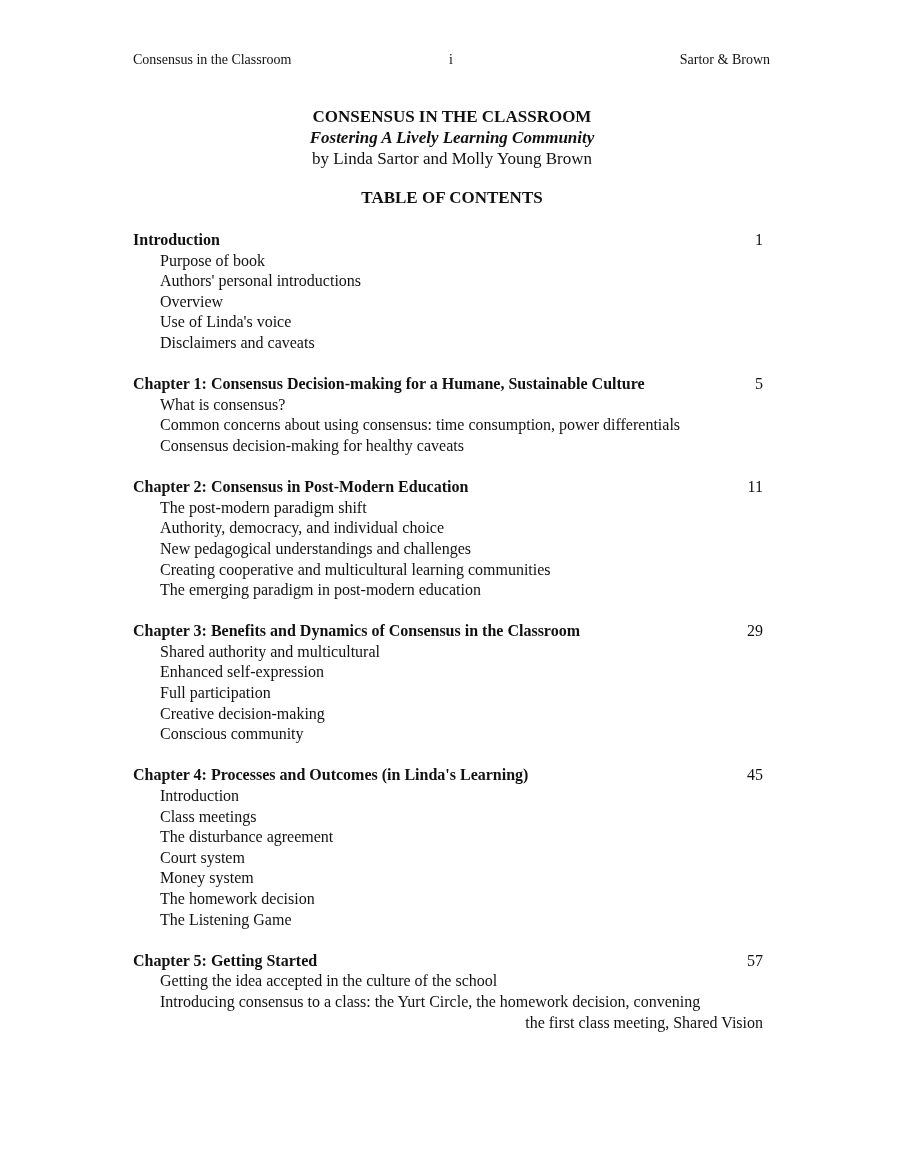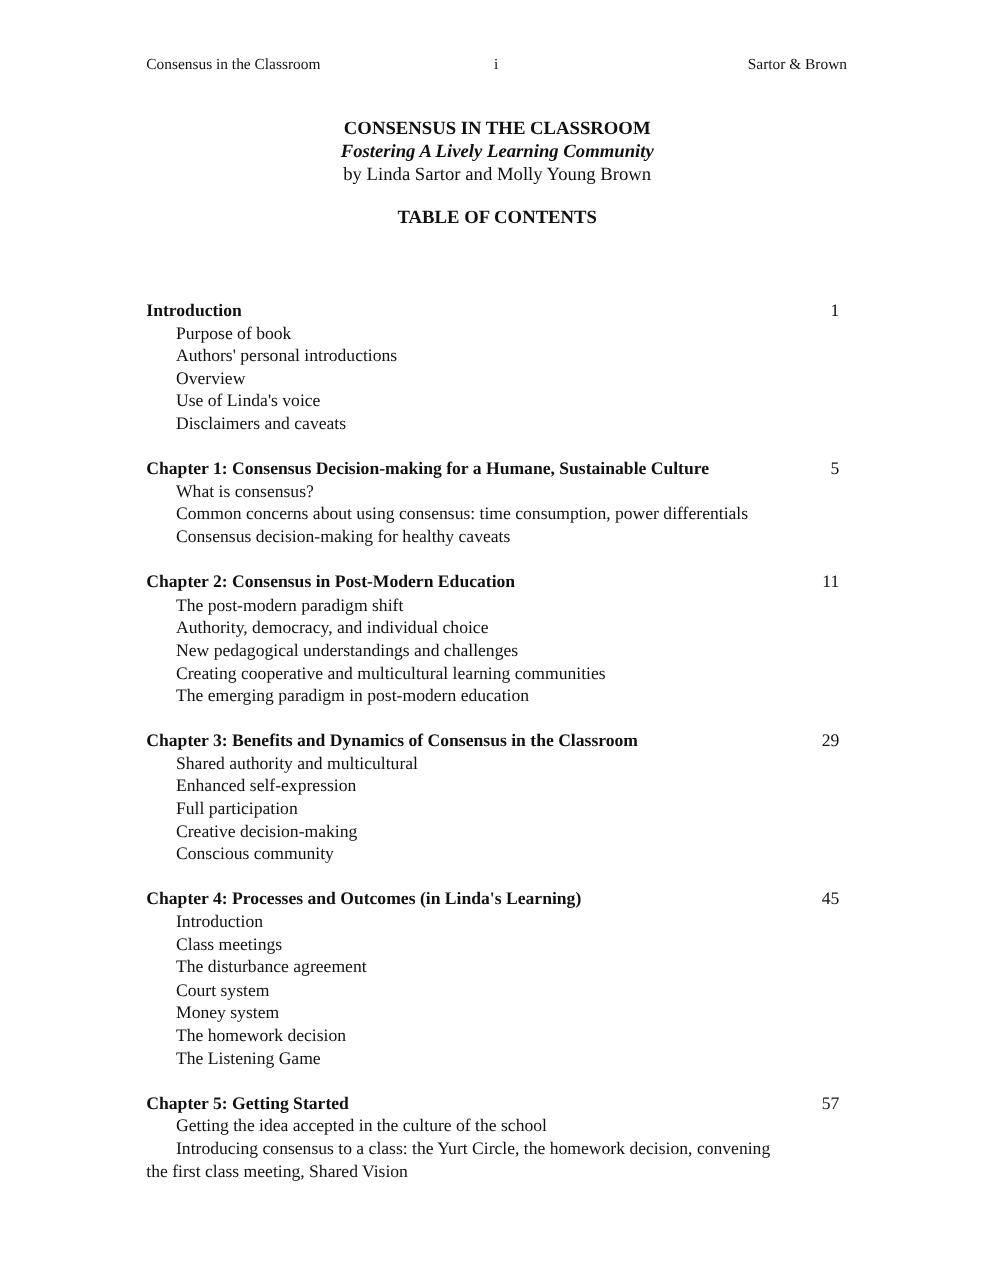--- a/index.html
+++ b/index.html
@@ -22,28 +22,28 @@
   }
   .title-block .t1 { font-weight: bold; }
   .title-block .t2 { font-style: italic; font-weight: bold; }
   .toc-heading {
     position: absolute; top: 188px; left: 0; width: 904px; text-align: center;
     font-size: 17px; font-weight: bold;
   }
 
   .toc {
     position: absolute; top: 230px; left: 133px; width: 630px;
-    font-size: 16px; line-height: 20.6px; margin-top: 43px;
+    font-size: 16px; line-height: 20.6px;
   }
   .section { margin-bottom: 20.6px; }
   .chap-row { position: relative; }
   .chap-title { font-weight: bold; }
   .chap-page { position: absolute; right: 0; top: 0; }
   .sub { padding-left: 27px; white-space: nowrap; }
-  .sub.wrap-last { text-align: left; padding-left: 0; }
+  .sub.wrap-last { text-align: right; padding-left: 0; }
 </style>
 </head>
 <body>
 
 <div class="header">
   <span class="left">Consensus in the Classroom</span>
   <span class="center">i</span>
   <span class="right">Sartor &amp; Brown</span>
 </div>
 

